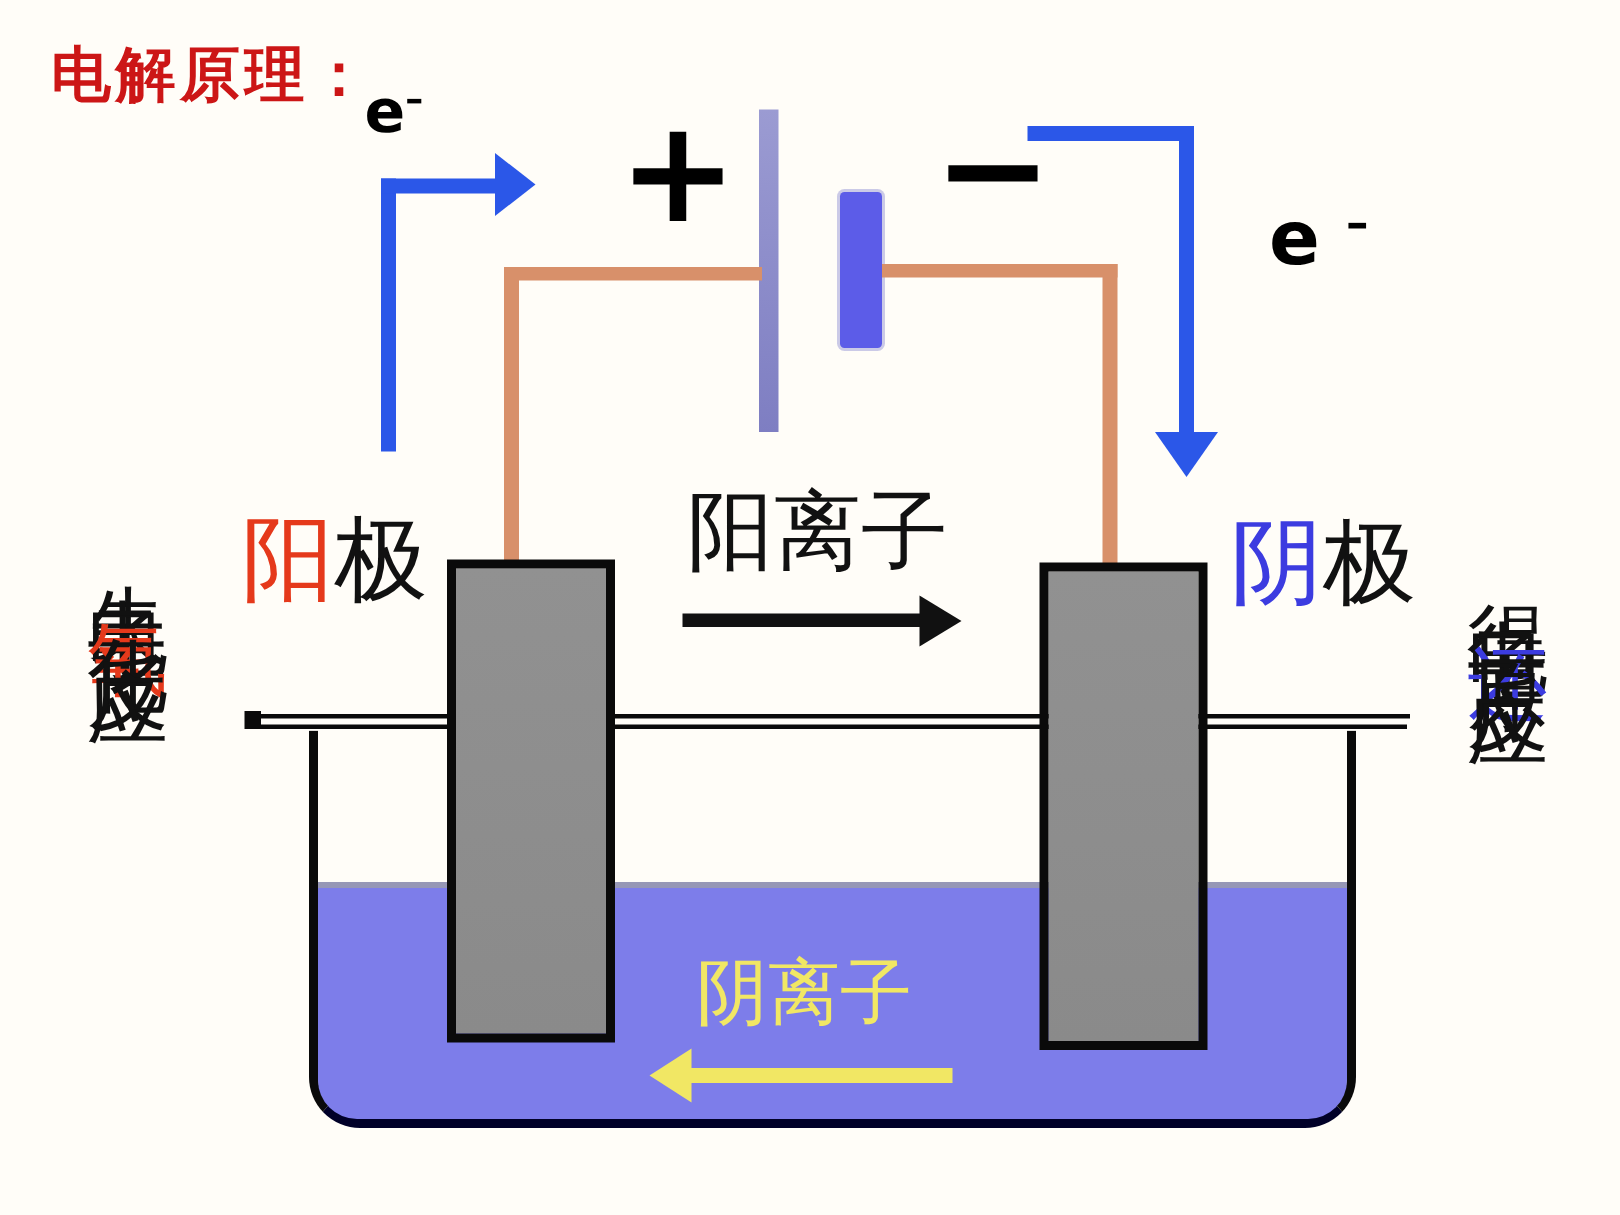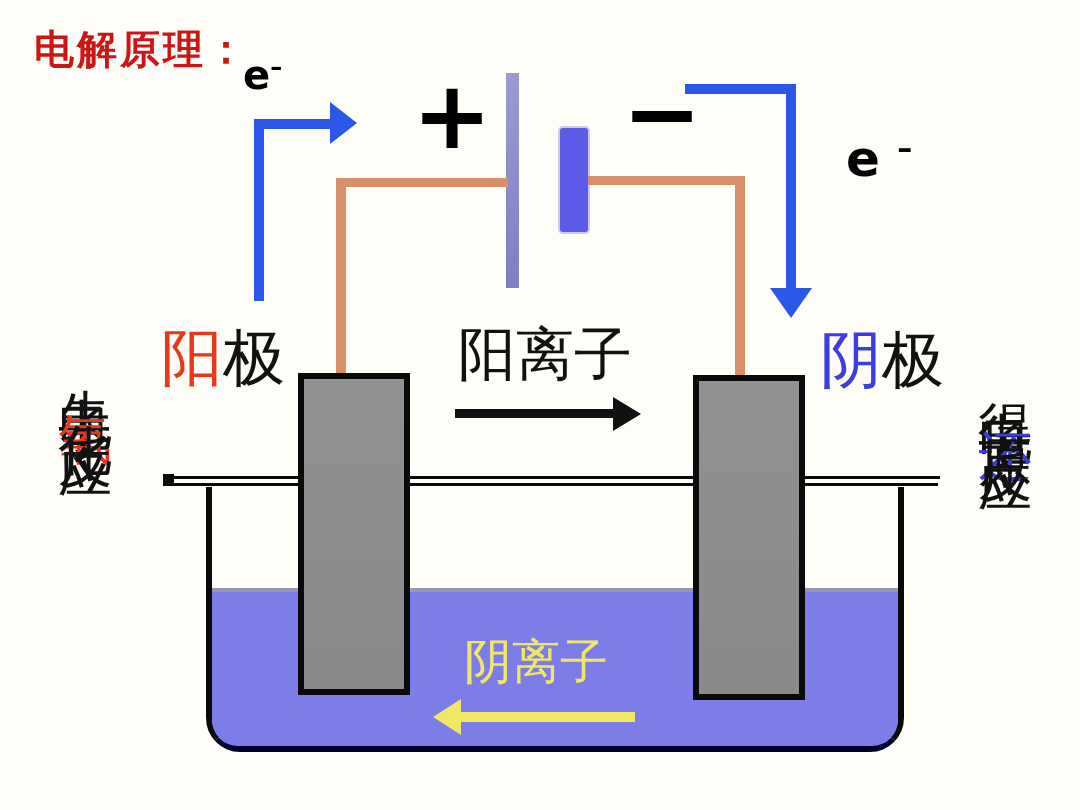--- a/index.html
+++ b/index.html
@@ -71,21 +71,21 @@
   .la-head{left:330px;top:102px;width:0;height:0;
     border-top:21px solid transparent;border-bottom:21px solid transparent;
     border-left:27px solid var(--arrow-blue);}
   .ra-h{left:685px;top:84px;width:106px;height:10px;}
   .ra-v{left:786px;top:84px;width:10px;height:206px;}
   .ra-head{left:770px;top:288px;width:0;height:0;
     border-left:21px solid transparent;border-right:21px solid transparent;
     border-top:30px solid var(--arrow-blue);}
 
   
-  .pole-label{font-size:62px;line-height:64px;white-space:nowrap;color:var(--ink);}
+  .pole-label{font-size:62px;line-height:64px;white-space:nowrap;color:var(--ink);margin-top:16px;}
   .anode-label{left:161px;top:326px;}
   .anode-label .hi{color:var(--anode-red);}
   .cathode-label{left:820px;top:328px;}
   .cathode-label .hi{color:var(--cathode-blue);}
 
   
   .cation-label{left:458px;top:316px;font-size:58px;color:var(--ink);white-space:nowrap;}
   .cation-shaft{left:455px;top:409px;width:160px;height:9px;background:var(--ink);}
   .cation-head{left:613px;top:397px;width:0;height:0;
     border-top:17px solid transparent;border-bottom:17px solid transparent;

